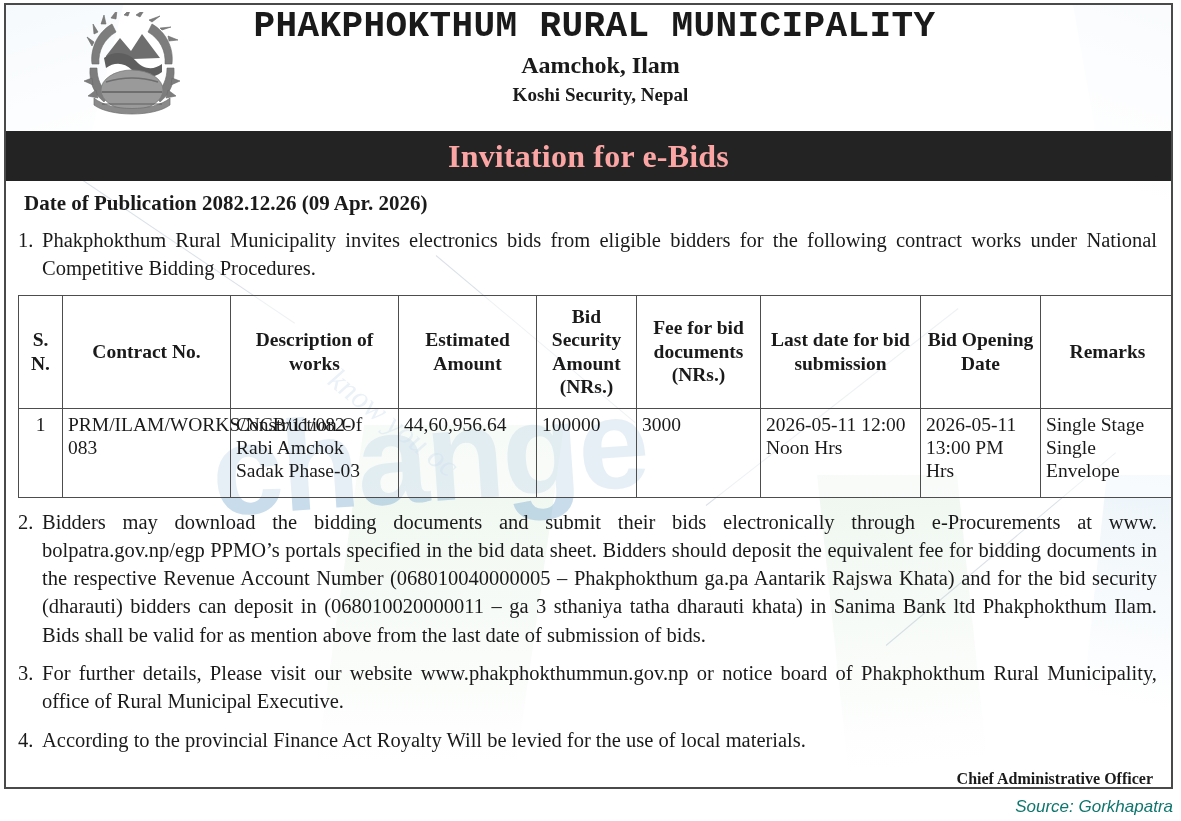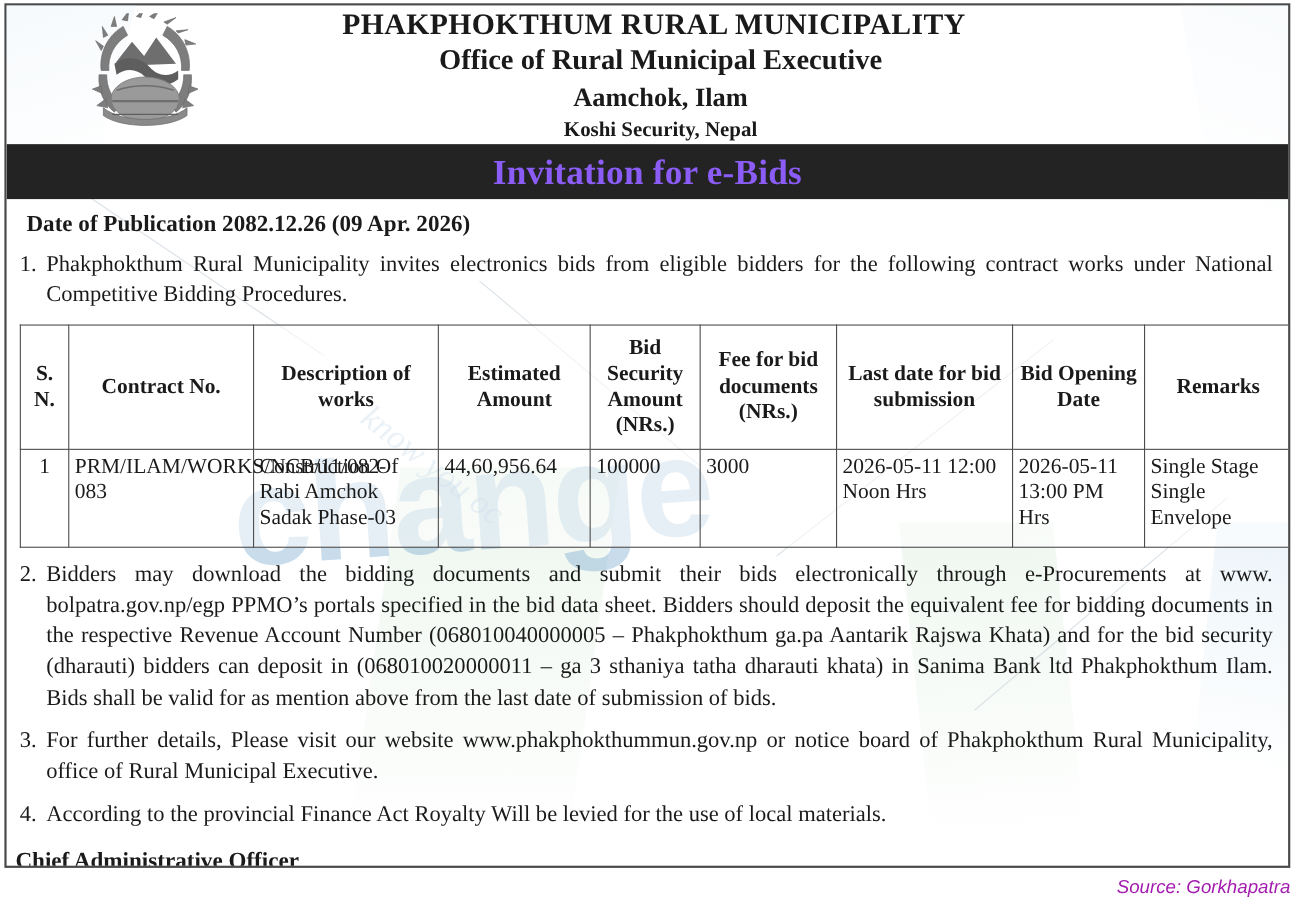--- a/index.html
+++ b/index.html
@@ -122,26 +122,27 @@
     top: 7px;
     width: 112px;
     height: 112px;
   }
   .mast-text {
     position: absolute;
     left: 0; right: 0; top: 4px;
     text-align: center;
   }
   .mast-title {
-    font-size: 27px;
+    font-size: 36px;
     font-weight: bold;
     letter-spacing: .4px;
     line-height: 1.02;
     margin: 0;
     padding-left: 12px;
+    font-family: Liberation Mono, monospace;
   }
   .mast-sub1 {
     font-size: 26px;
     font-weight: bold;
     margin-top: 3px;
     padding-left: 24px;
   }
   .mast-sub2 {
     font-size: 24px;
     font-weight: bold;
@@ -157,21 +158,21 @@
 
   
   .banner {
     height: 50px;
     background: #232323;
     display: flex;
     align-items: center;
     justify-content: center;
   }
   .banner-title {
-    color: #8b5cf6;
+    color: #fca5a5;
     font-size: 32px;
     font-weight: bold;
     letter-spacing: .2px;
   }
 
   
   .body-area {
     padding: 0 10px 0 8px;
   }
   .pub-date {
@@ -231,34 +232,35 @@
   .col-desc    { width: 168px; }
   .col-est     { width: 138px; }
   .col-sec     { width: 100px; }
   .col-fee     { width: 124px; }
   .col-last    { width: 160px; }
   .col-open    { width: 120px; }
   .col-remarks { width: 134px; }
 
   
   .signoff {
-    font-size: 21px;
+    text-align: right;
+    font-size: 16px;
     font-weight: bold;
     margin: 16px 8px 0 0;
   }
 
   
   .source {
     position: absolute;
     right: 8px;
     top: 797px;
     font-family: "Liberation Sans", "DejaVu Sans", sans-serif;
     font-style: italic;
     font-size: 17px;
-    color: #a21caf;
+    color: #0f766e;
     z-index: 3;
   }
 </style>
 </head>
 <body>
 
 <div id="page">
 
   <div id="doc">
 
@@ -313,21 +315,20 @@
           <ellipse cx="56" cy="78" rx="31" ry="20" fill="#9a9a9a" stroke="#7a7a7a" stroke-width="0.8"></ellipse>
           <path d="M26 80 h60" stroke="#6e6e6e" stroke-width="2" fill="none"></path>
           <path d="M30 70 q26 -8 52 0" stroke="#6e6e6e" stroke-width="1.4" fill="none"></path>
 
           <path d="M18 86 C34 100 78 100 94 86 L94 93 C78 105 34 105 18 93 Z" fill="#8a8a8a" stroke="#6f6f6f" stroke-width="0.7"></path>
           <path d="M26 92 h60" stroke="#5f5f5f" stroke-width="1.2" fill="none"></path>
         </svg>
 
         <div class="mast-text">
           <div class="mast-title">PHAKPHOKTHUM RURAL MUNICIPALITY</div>
-          <div class="mast-sub1">Office of Rural Municipal Executive</div>
           <div class="mast-sub2">Aamchok, Ilam</div>
           <div class="mast-sub3">Koshi Security, Nepal</div>
         </div>
       </div>
 
       <div class="banner">
         <div class="banner-title">Invitation for e-Bids</div>
       </div>
 
       <div class="body-area">

